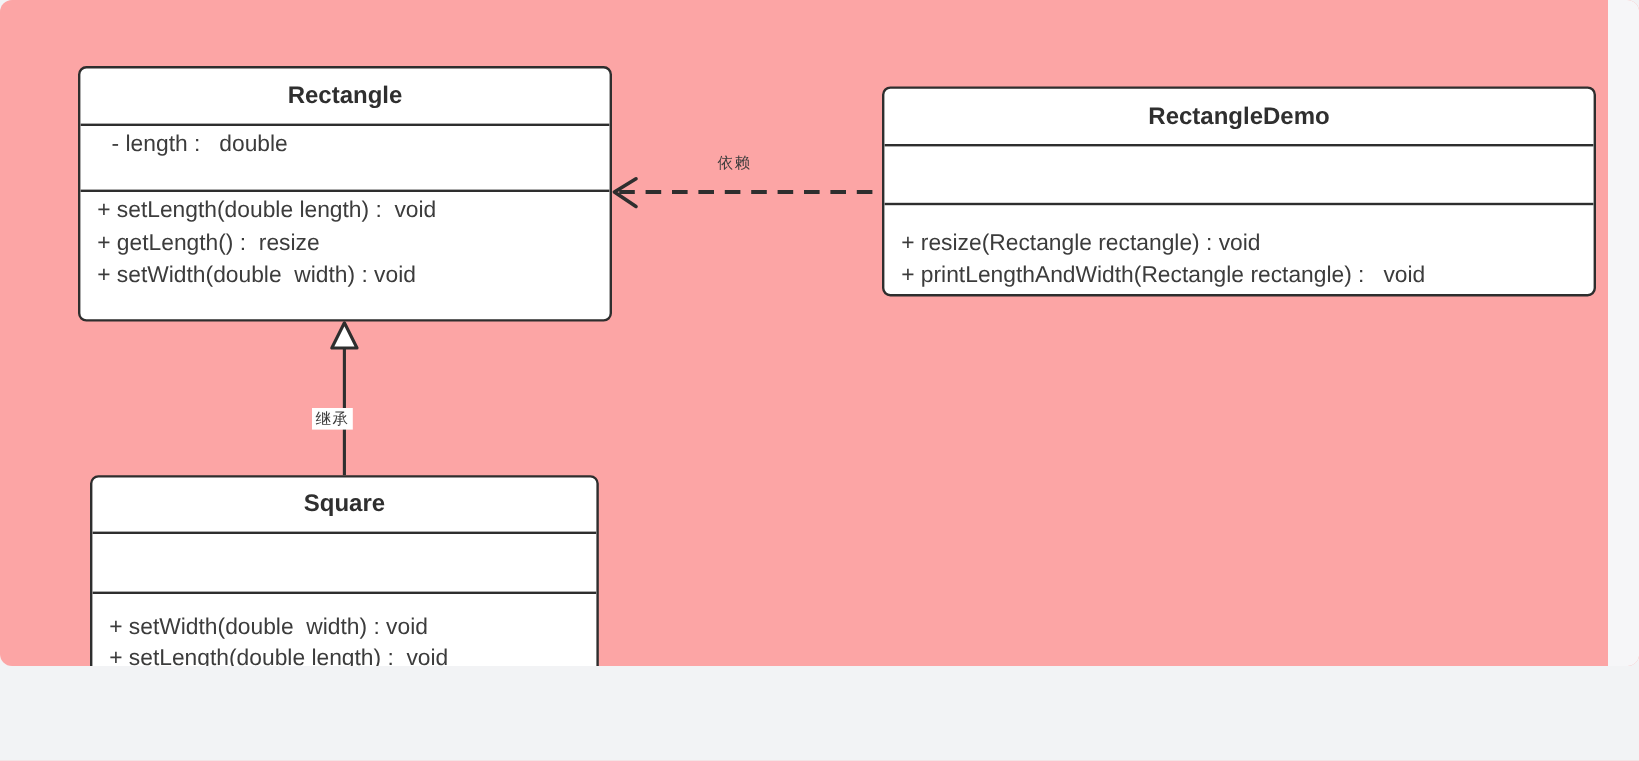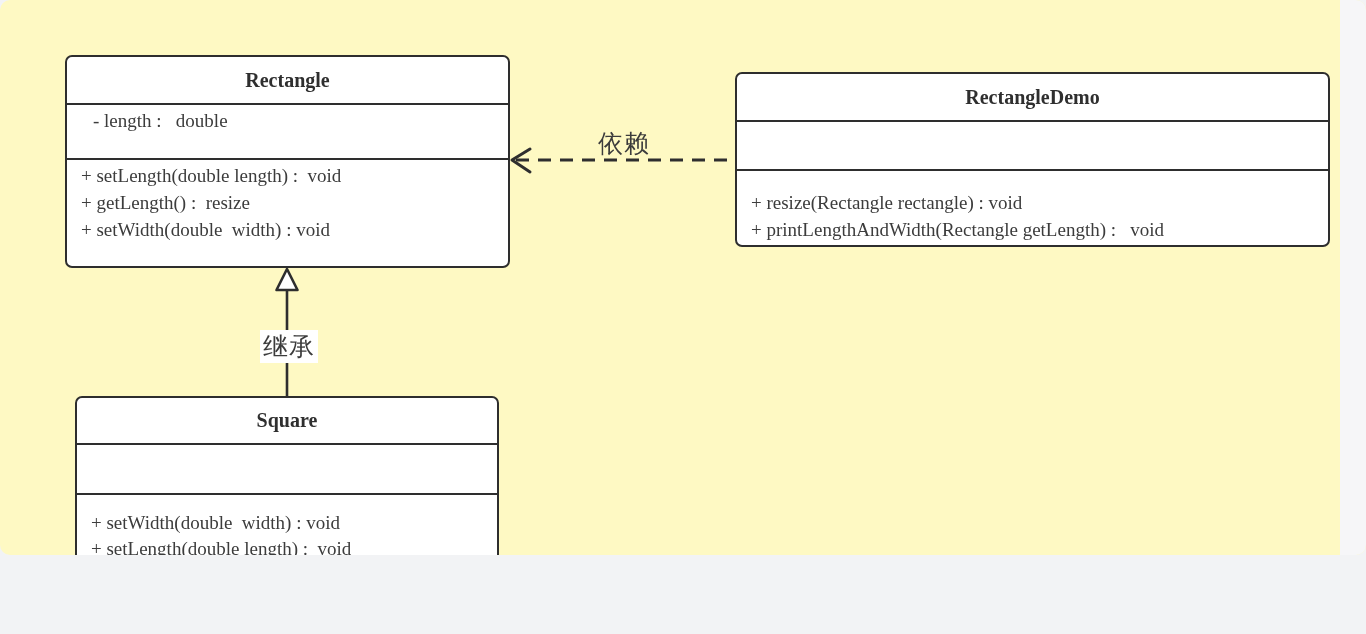--- a/index.html
+++ b/index.html
@@ -5,24 +5,23 @@
   html, body {
     margin: 0;
     padding: 0;
     background: #f2f3f5;
     font-family: "Liberation Sans", "DejaVu Sans", sans-serif;
   }
   .canvas {
     position: relative;
     width: 1366px;
     height: 555px;
-    background: #fef9c3;
+    background: #fca5a5;
     border-radius: 10px;
     overflow: hidden;
-    font-family: Liberation Serif, serif;
   }
   .page-edge {
     position: absolute;
     right: 0; top: 0;
     width: 26px; height: 634px;
     background: #f6f6f8;
   }
   .connectors {
     position: absolute;
     left: 0; top: 0;
@@ -80,28 +79,28 @@
   #box-rectangledemo .class-methods .member-row { line-height: 27px; }
   
   #box-square { left: 75px; top: 396px; width: 424px; height: 177px; }
   #box-square .class-title   { height: 47px; }
   #box-square .class-attrs   { height: 50px; }
   #box-square .class-methods { padding-top: 15px; }
   #box-square .class-methods .member-row { line-height: 26px; }
 
   .relation-label {
     position: absolute;
-    font-size: 25px;
+    font-size: 13px;
     color: #3c3c3c;
     letter-spacing: 1px;
     white-space: nowrap;
   }
   #label-dependency { left: 598px; top: 127px; }
   #label-inheritance {
-    left: 260px; top: 330px;
+    left: 260px; top: 340px;
     background: #ffffff;
     padding: 0 3px;
   }
 </style>
 </head>
 <body>
 
 <div class="canvas">
 
   <div class="page-edge"></div>
@@ -127,21 +126,21 @@
       <div class="member-row">+ getLength() :  resize</div>
       <div class="member-row">+ setWidth(double  width) : void</div>
     </div>
   </div>
 
   <div class="class-box" id="box-rectangledemo">
     <div class="class-title">RectangleDemo</div>
     <div class="class-attrs"></div>
     <div class="class-methods">
       <div class="member-row">+ resize(Rectangle rectangle) : void</div>
-      <div class="member-row">+ printLengthAndWidth(Rectangle getLength) :   void</div>
+      <div class="member-row">+ printLengthAndWidth(Rectangle rectangle) :   void</div>
     </div>
   </div>
 
   <div class="class-box" id="box-square">
     <div class="class-title">Square</div>
     <div class="class-attrs"></div>
     <div class="class-methods">
       <div class="member-row">+ setWidth(double  width) : void</div>
       <div class="member-row">+ setLength(double length) :  void</div>
     </div>

